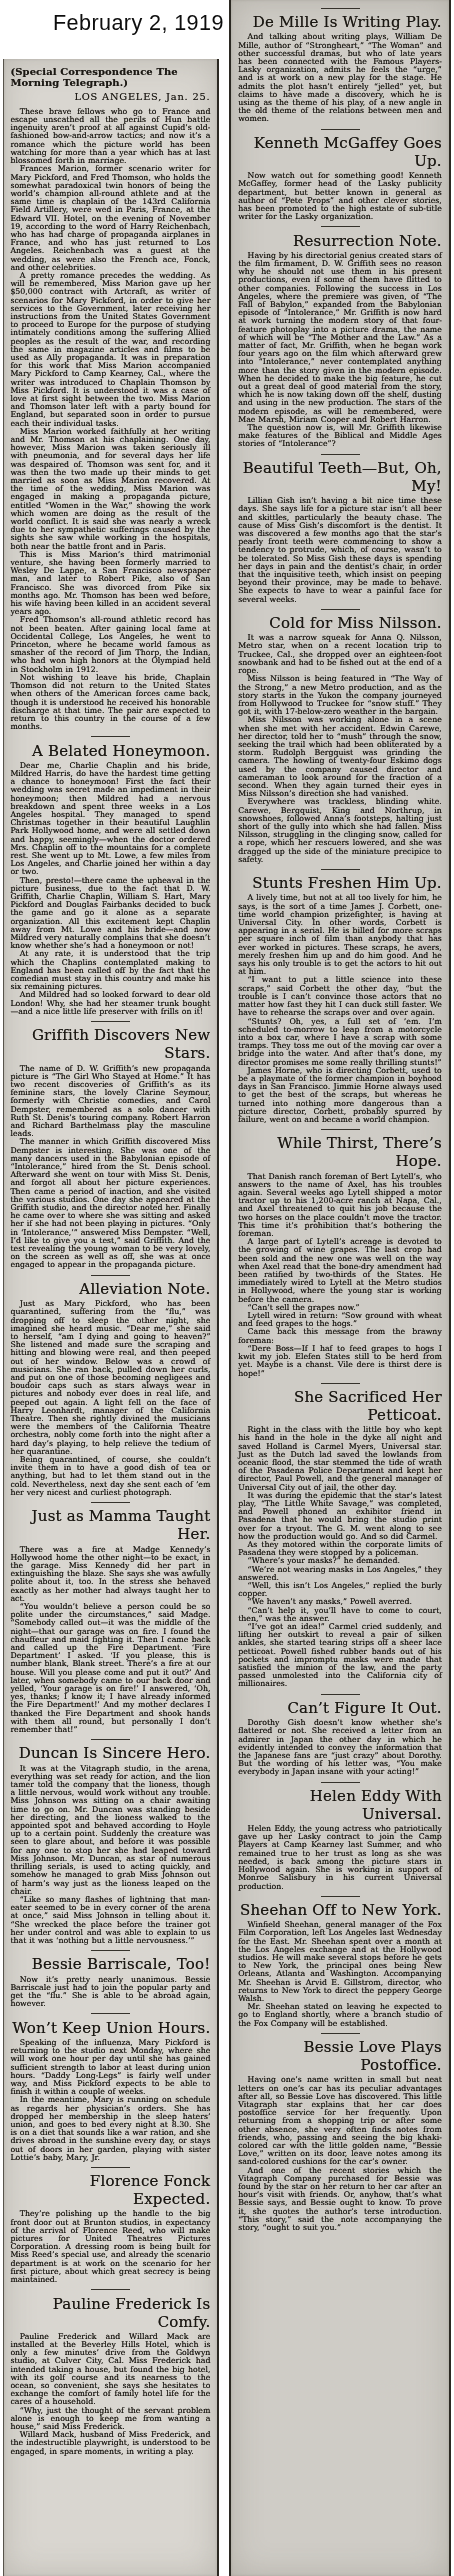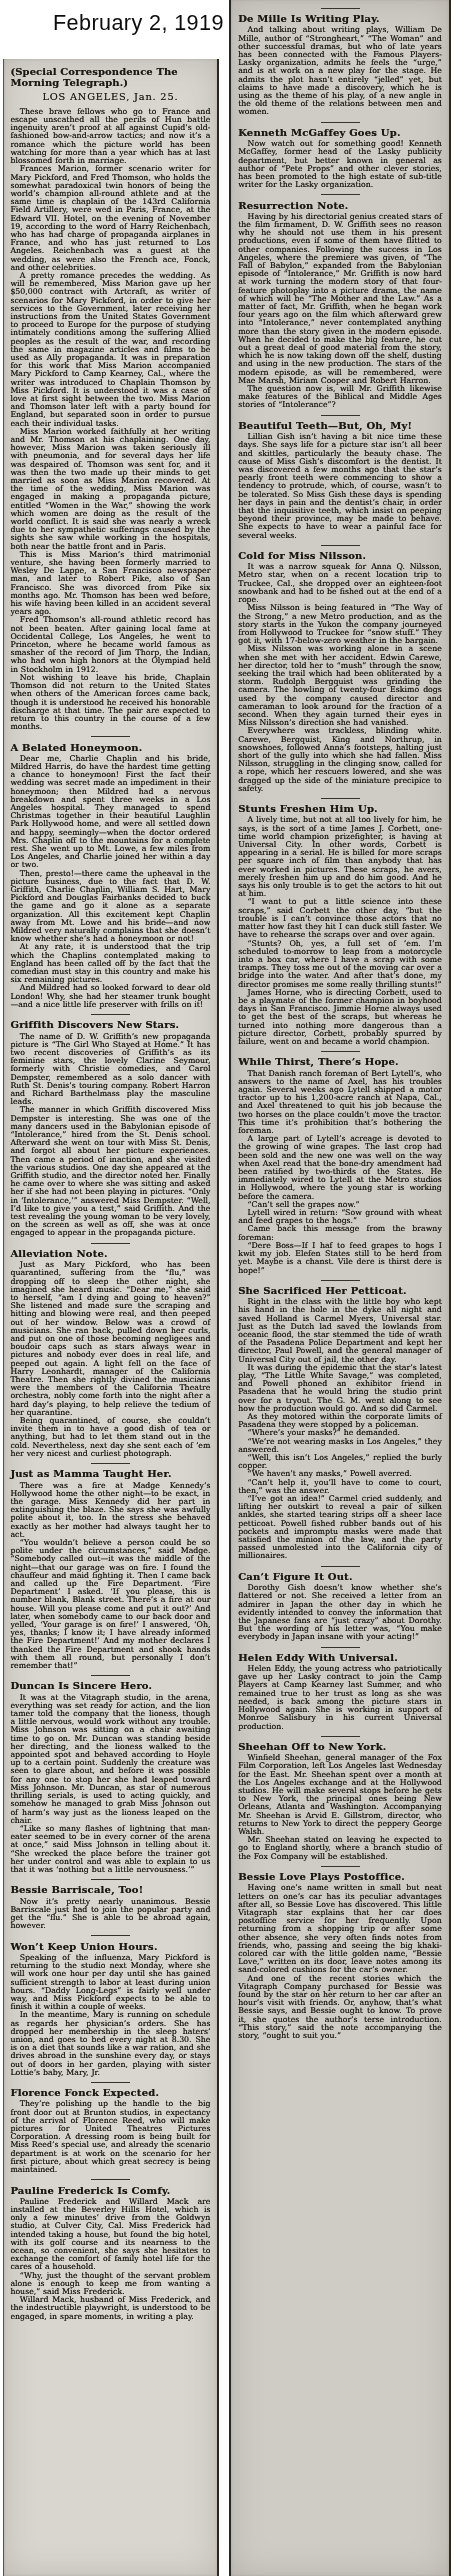--- a/index.html
+++ b/index.html
@@ -24,30 +24,30 @@
   .clip-right{
     left:229px;top:0;width:222px;height:2576px;background:#cfccc6;
     border-left:2.2px solid #2b2822;border-right:2.2px solid #2b2822;
     padding:2.9px 7.2px 7.2px 7.2px;box-sizing:border-box;
   }
   .credit{
     font-size:10px;font-weight:bold;letter-spacing:0.1px;margin:1.4px 0 2.9px 0;
     text-shadow:0 0 0.4px rgba(25,22,16,.6);
   }
   .dateline{
-    font-size:9.8px;letter-spacing:0.8px;text-align:center;margin:2.9px 0 5.8px 0;
+    font-size:9.8px;letter-spacing:0.8px;text-align:right;margin:2.9px 0 5.8px 0;
     text-shadow:0 0 0.4px rgba(25,22,16,.6);
   }
   .para{
     margin:0;font-size:7.8px;line-height:8.2px;text-align:justify;
     text-indent:9.4px;word-spacing:0.4px;
     text-shadow:0 0 0.4px rgba(25,22,16,.72);
   }
   .sec-heading{
-    font-size:10px;font-weight:bold;text-align:left;letter-spacing:0.2px;
+    font-size:15px;font-weight:normal;text-align:right;letter-spacing:0.2px;
     margin:0 0 2.2px 0;text-shadow:0 0 0.4px rgba(25,22,16,.7);
   }
   .divider{
     width:39px;border-top:1.4px solid #35322b;margin:5px auto 4.3px auto;height:0;
   }
 </style>
 </head>
 <body>
 
 <div class="date-label">February 2, 1919</div>

